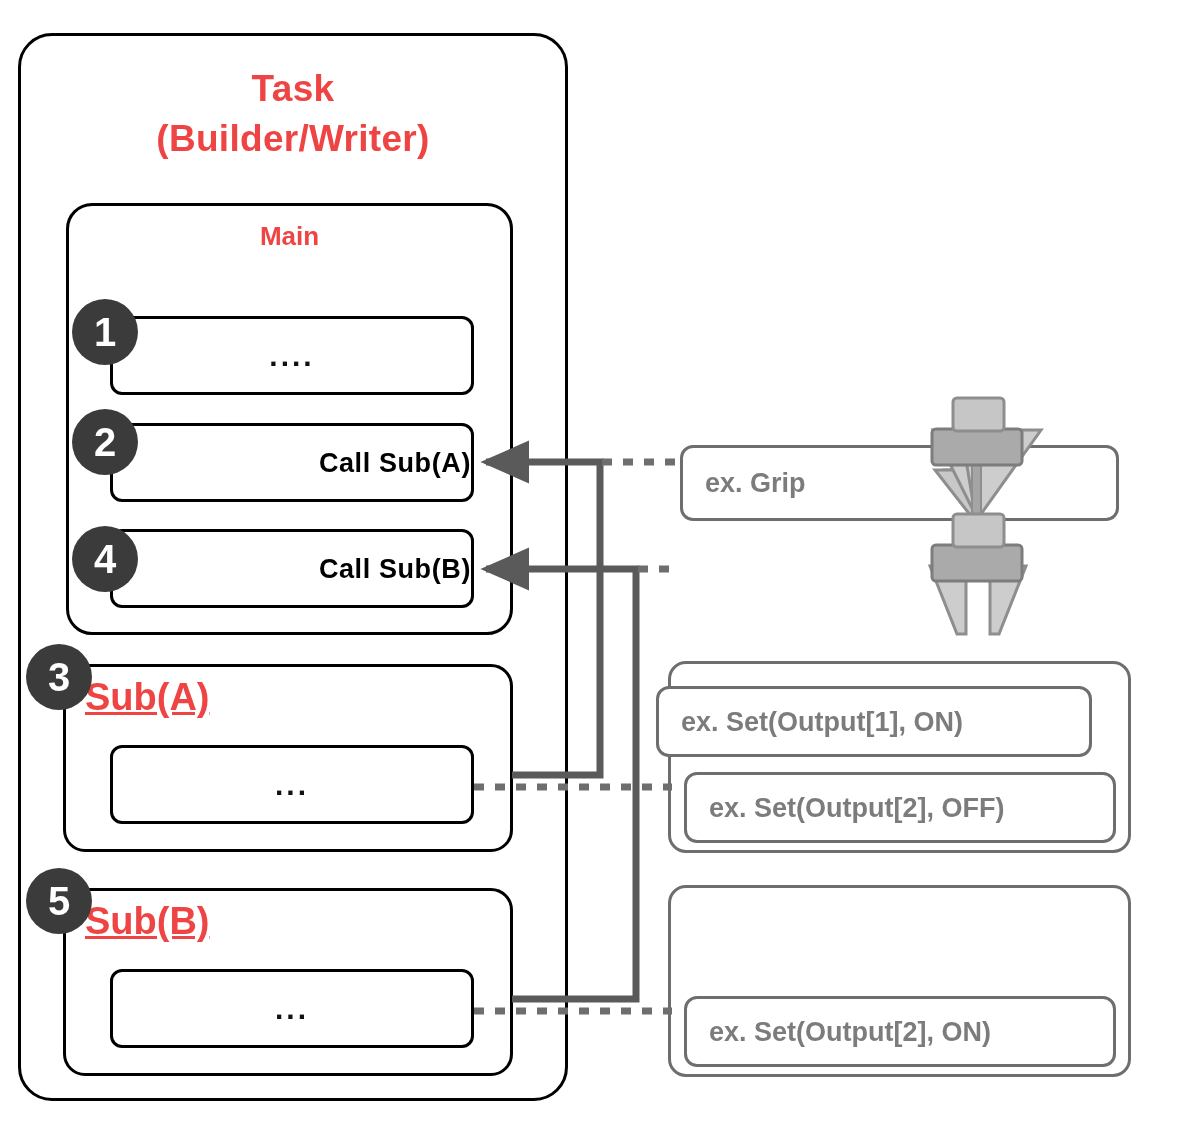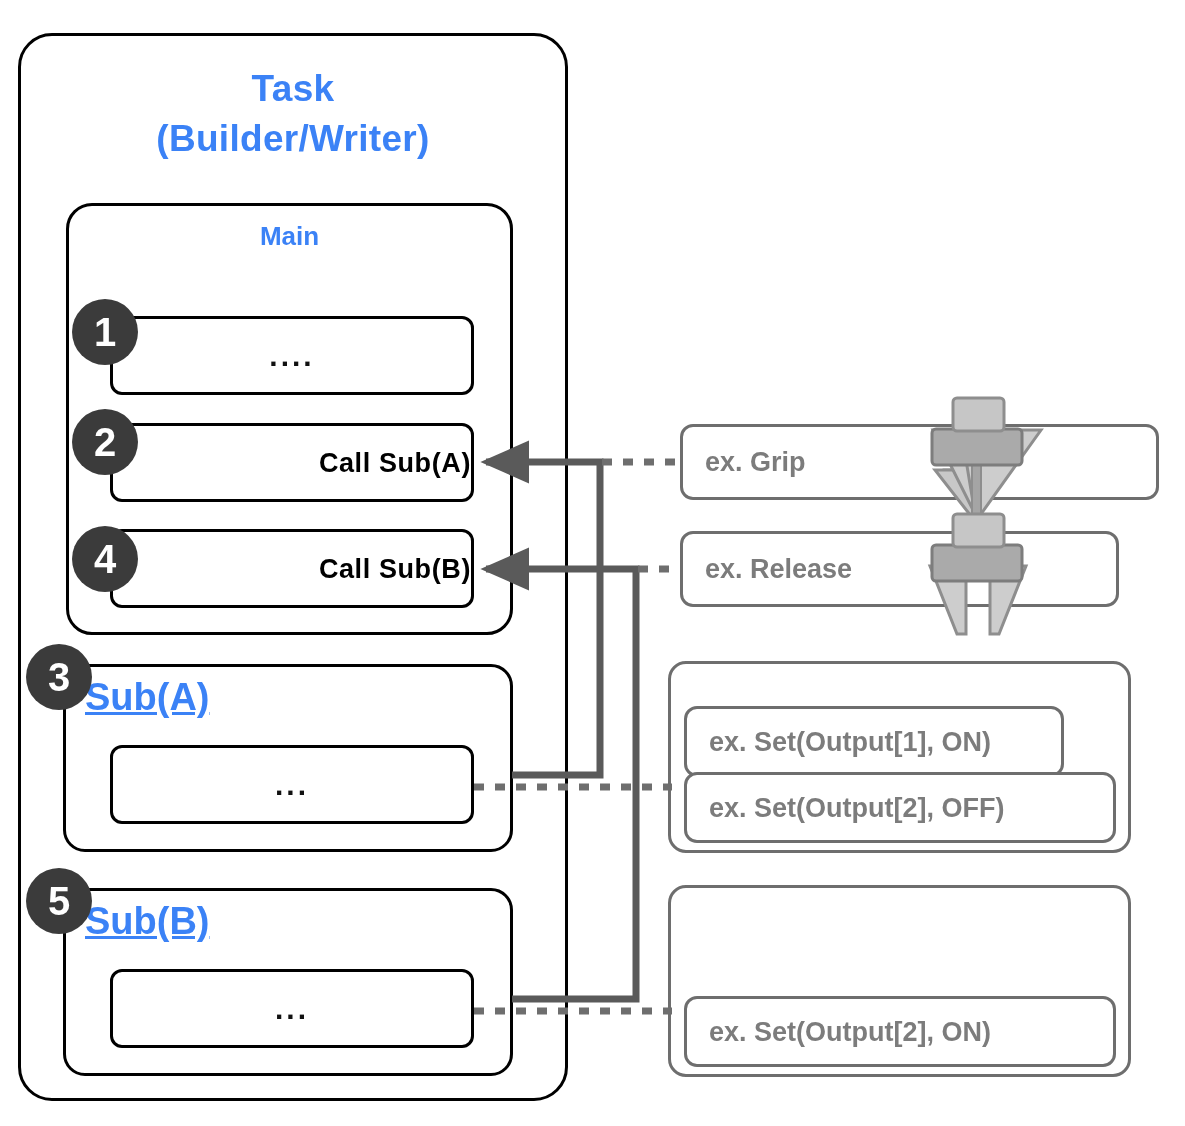--- a/index.html
+++ b/index.html
@@ -27,21 +27,21 @@
   }
   .task-box   { border-radius: 34px; }
   .main-box   { border-radius: 26px; }
   .sub-box    { border-radius: 22px; }
   .stmt-box   { border-radius: 12px; border-width: 3px; }
 
   
   .title {
     position: absolute;
     font-weight: bold;
-    color: #3b82f6;
+    color: #ef4444;
     text-align: center;
     line-height: 1.12;
     white-space: pre;
   }
   .task-title { font-size: 37px; letter-spacing: 0.3px; }
   .main-title { font-size: 26px; }
   .sub-title  { font-size: 38px; text-align: left; text-decoration: underline; }
 
   
   .stmt-text {
@@ -176,30 +176,27 @@
 
     <line x1="602" y1="462" x2="680" y2="462" stroke="#6e6e6e" stroke-width="7" stroke-dasharray="10 11"></line>
 
     <line x1="638" y1="569" x2="680" y2="569" stroke="#6e6e6e" stroke-width="7" stroke-dasharray="10 11"></line>
 
     <line x1="474" y1="787" x2="672" y2="787" stroke="#6e6e6e" stroke-width="7" stroke-dasharray="10 11"></line>
 
     <line x1="474" y1="1011" x2="672" y2="1011" stroke="#6e6e6e" stroke-width="7" stroke-dasharray="10 11"></line>
   </svg>
 
-  <div class="box-gray" style="left:680px; top:424px; width:479px; height:76px;">
+  <div class="box-gray" style="left:680px; top:445px; width:439px; height:76px;">
     <div class="ex-text">ex. Grip</div>
   </div>
 
-  <div class="box-gray" style="left:680px; top:531px; width:439px; height:76px;">
-    <div class="ex-text">ex. Release</div>
-  </div>
 
   <div class="group-gray" style="left:668px; top:661px; width:463px; height:192px;"></div>
-  <div class="box-gray" style="left:684px; top:686px; width:380px; height:71px;margin-top:20px;">
+  <div class="box-gray" style="left:656px; top:686px; width:436px; height:71px;">
     <div class="ex-text">ex. Set(Output[1], ON)</div>
   </div>
   <div class="box-gray" style="left:684px; top:772px; width:432px; height:71px;">
     <div class="ex-text">ex. Set(Output[2], OFF)</div>
   </div>
 
   <div class="group-gray" style="left:668px; top:885px; width:463px; height:192px;"></div>
   <div class="box-gray" style="left:684px; top:996px; width:432px; height:71px;">
     <div class="ex-text">ex. Set(Output[2], ON)</div>
   </div>

